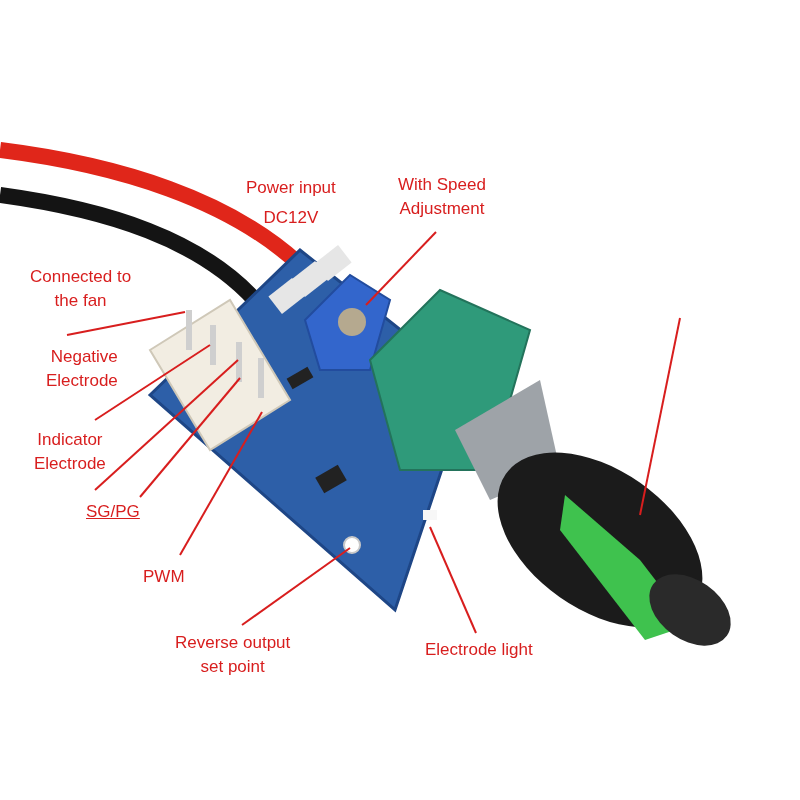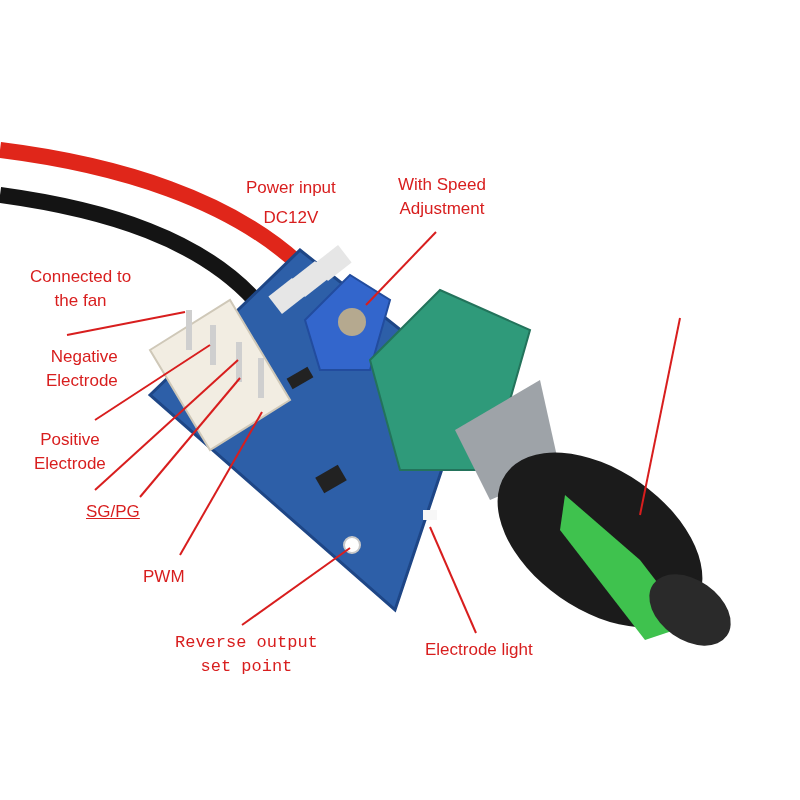--- a/index.html
+++ b/index.html
@@ -68,29 +68,29 @@
   </div>
   <div class="label" style="left:30px;top:265px;">
     <span>Connected to</span>
     <span>the fan</span>
   </div>
   <div class="label" style="left:14px;top:345px;text-align:right;margin-left:32px;">
     <span>Negative</span>
     <span>Electrode</span>
   </div>
   <div class="label" style="left:34px;top:428px;">
-    <span>Positive</span>
+    <span>Indicator</span>
     <span>Electrode</span>
   </div>
   <div class="label" style="left:86px;top:500px;text-decoration:underline;">
     <span>SG/PG</span>
   </div>
   <div class="label" style="left:143px;top:565px;">
     <span>PWM</span>
   </div>
-  <div class="label" style="left:175px;top:631px;font-family:Liberation Mono, monospace;">
+  <div class="label" style="left:175px;top:631px;">
     <span>Reverse output</span>
     <span>set point</span>
   </div>
   <div class="label" style="left:425px;top:638px;">
     <span>Electrode light</span>
   </div>
 </div>
 
 </body></html>

